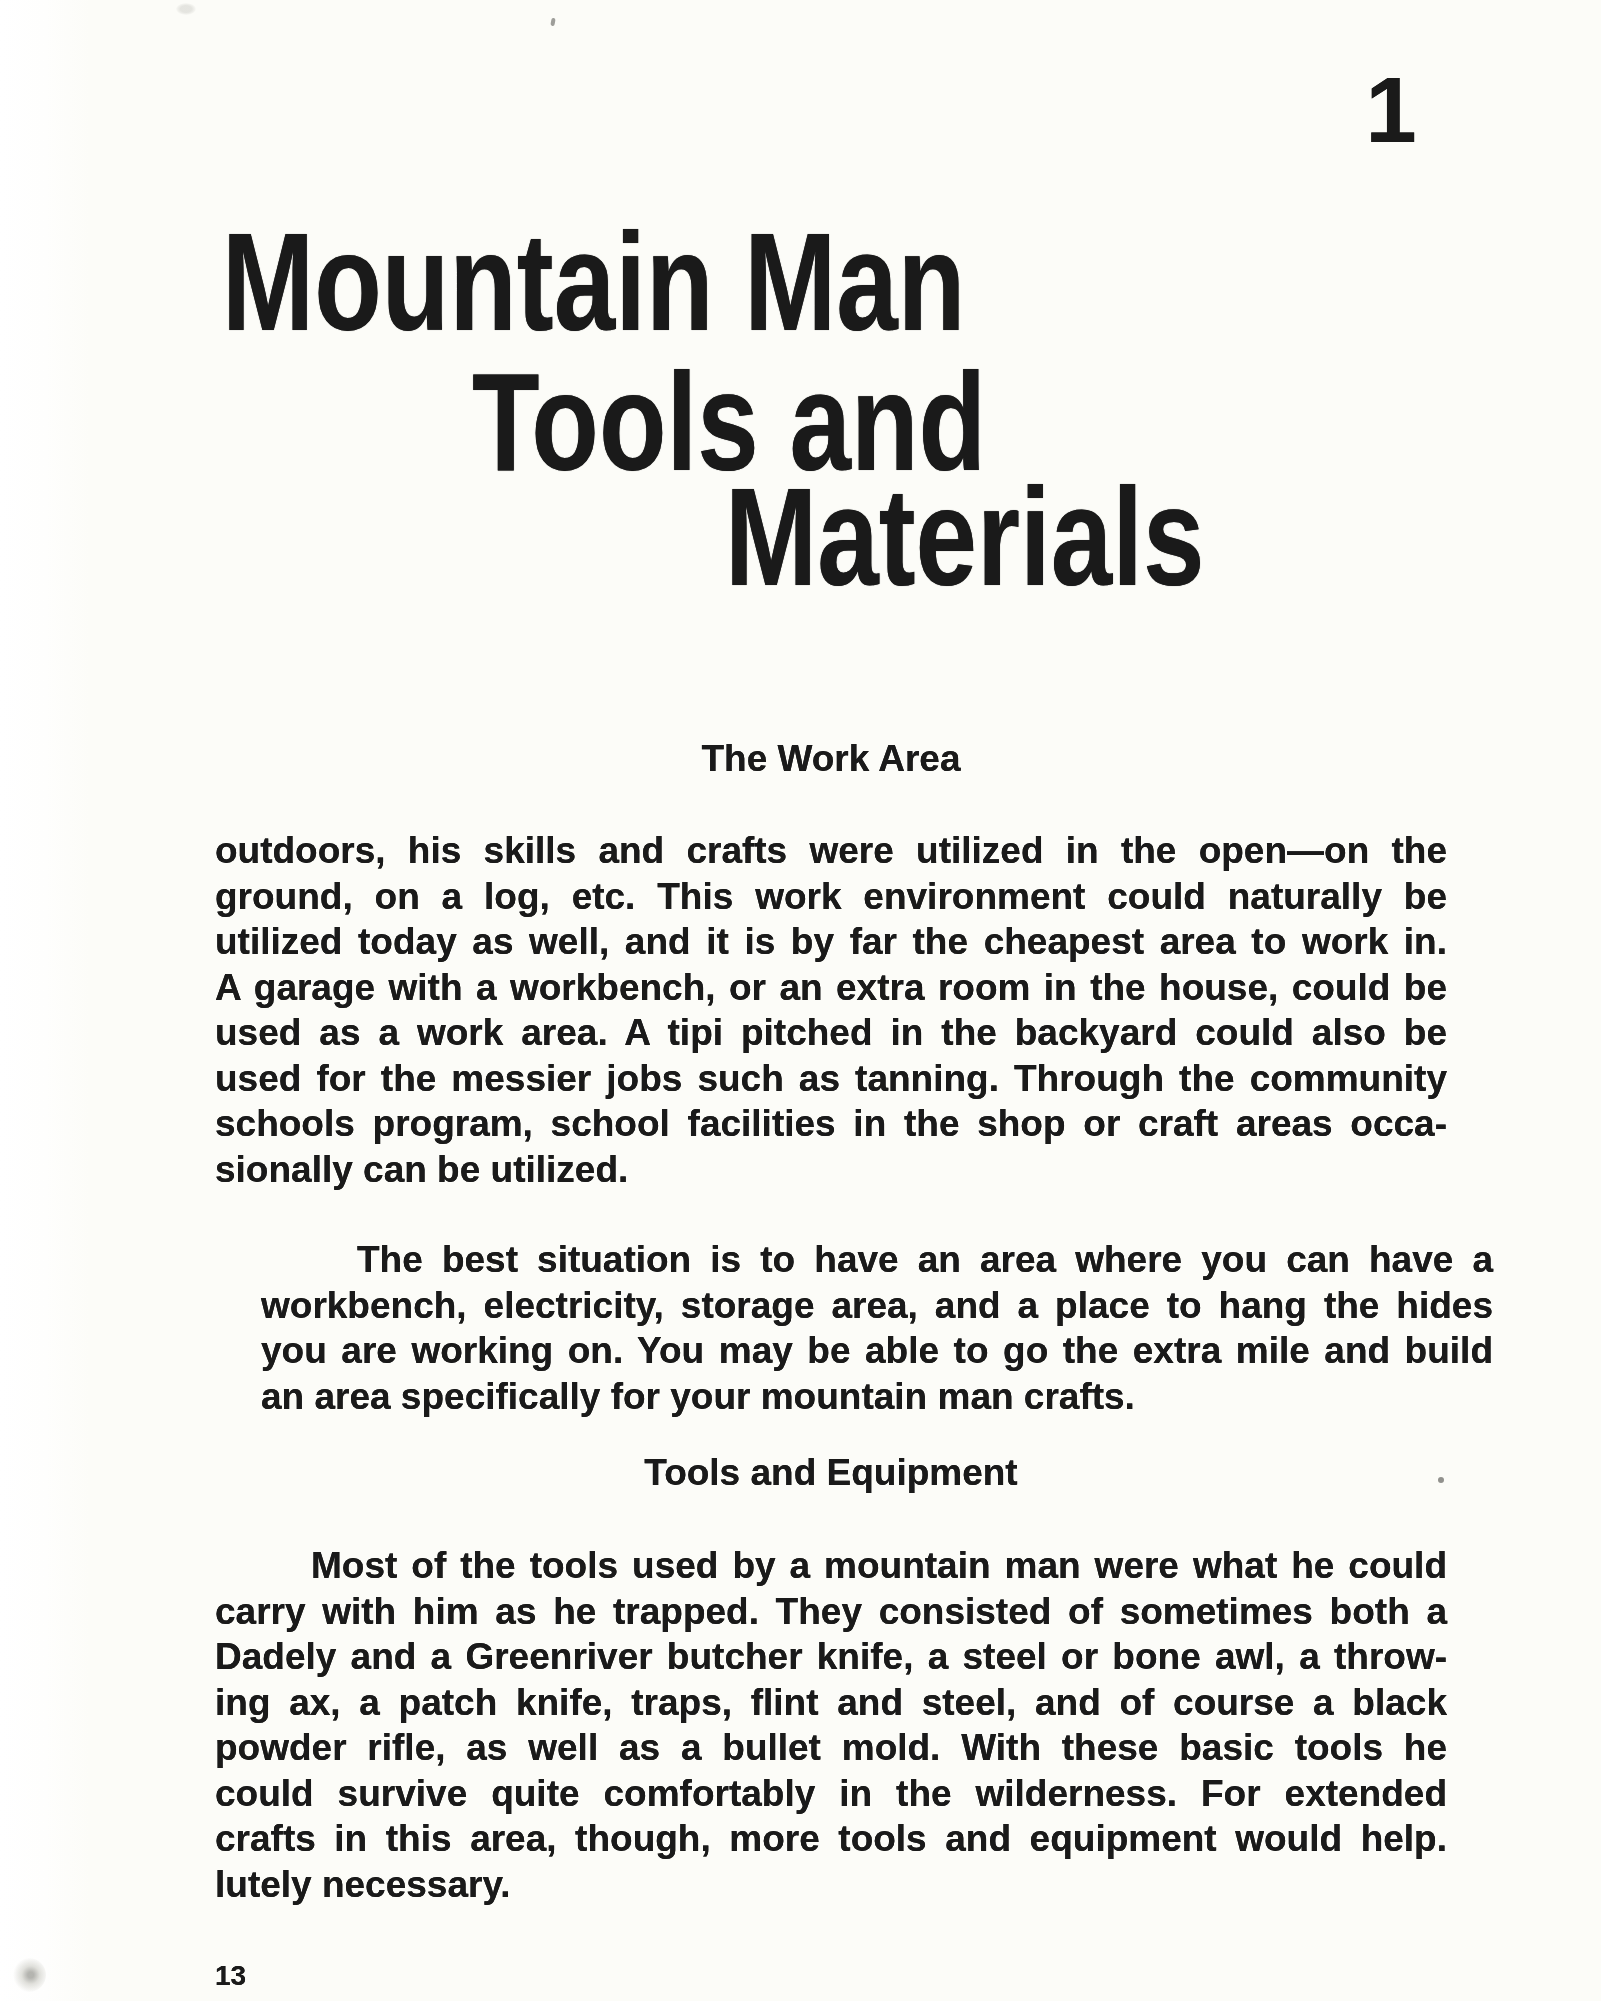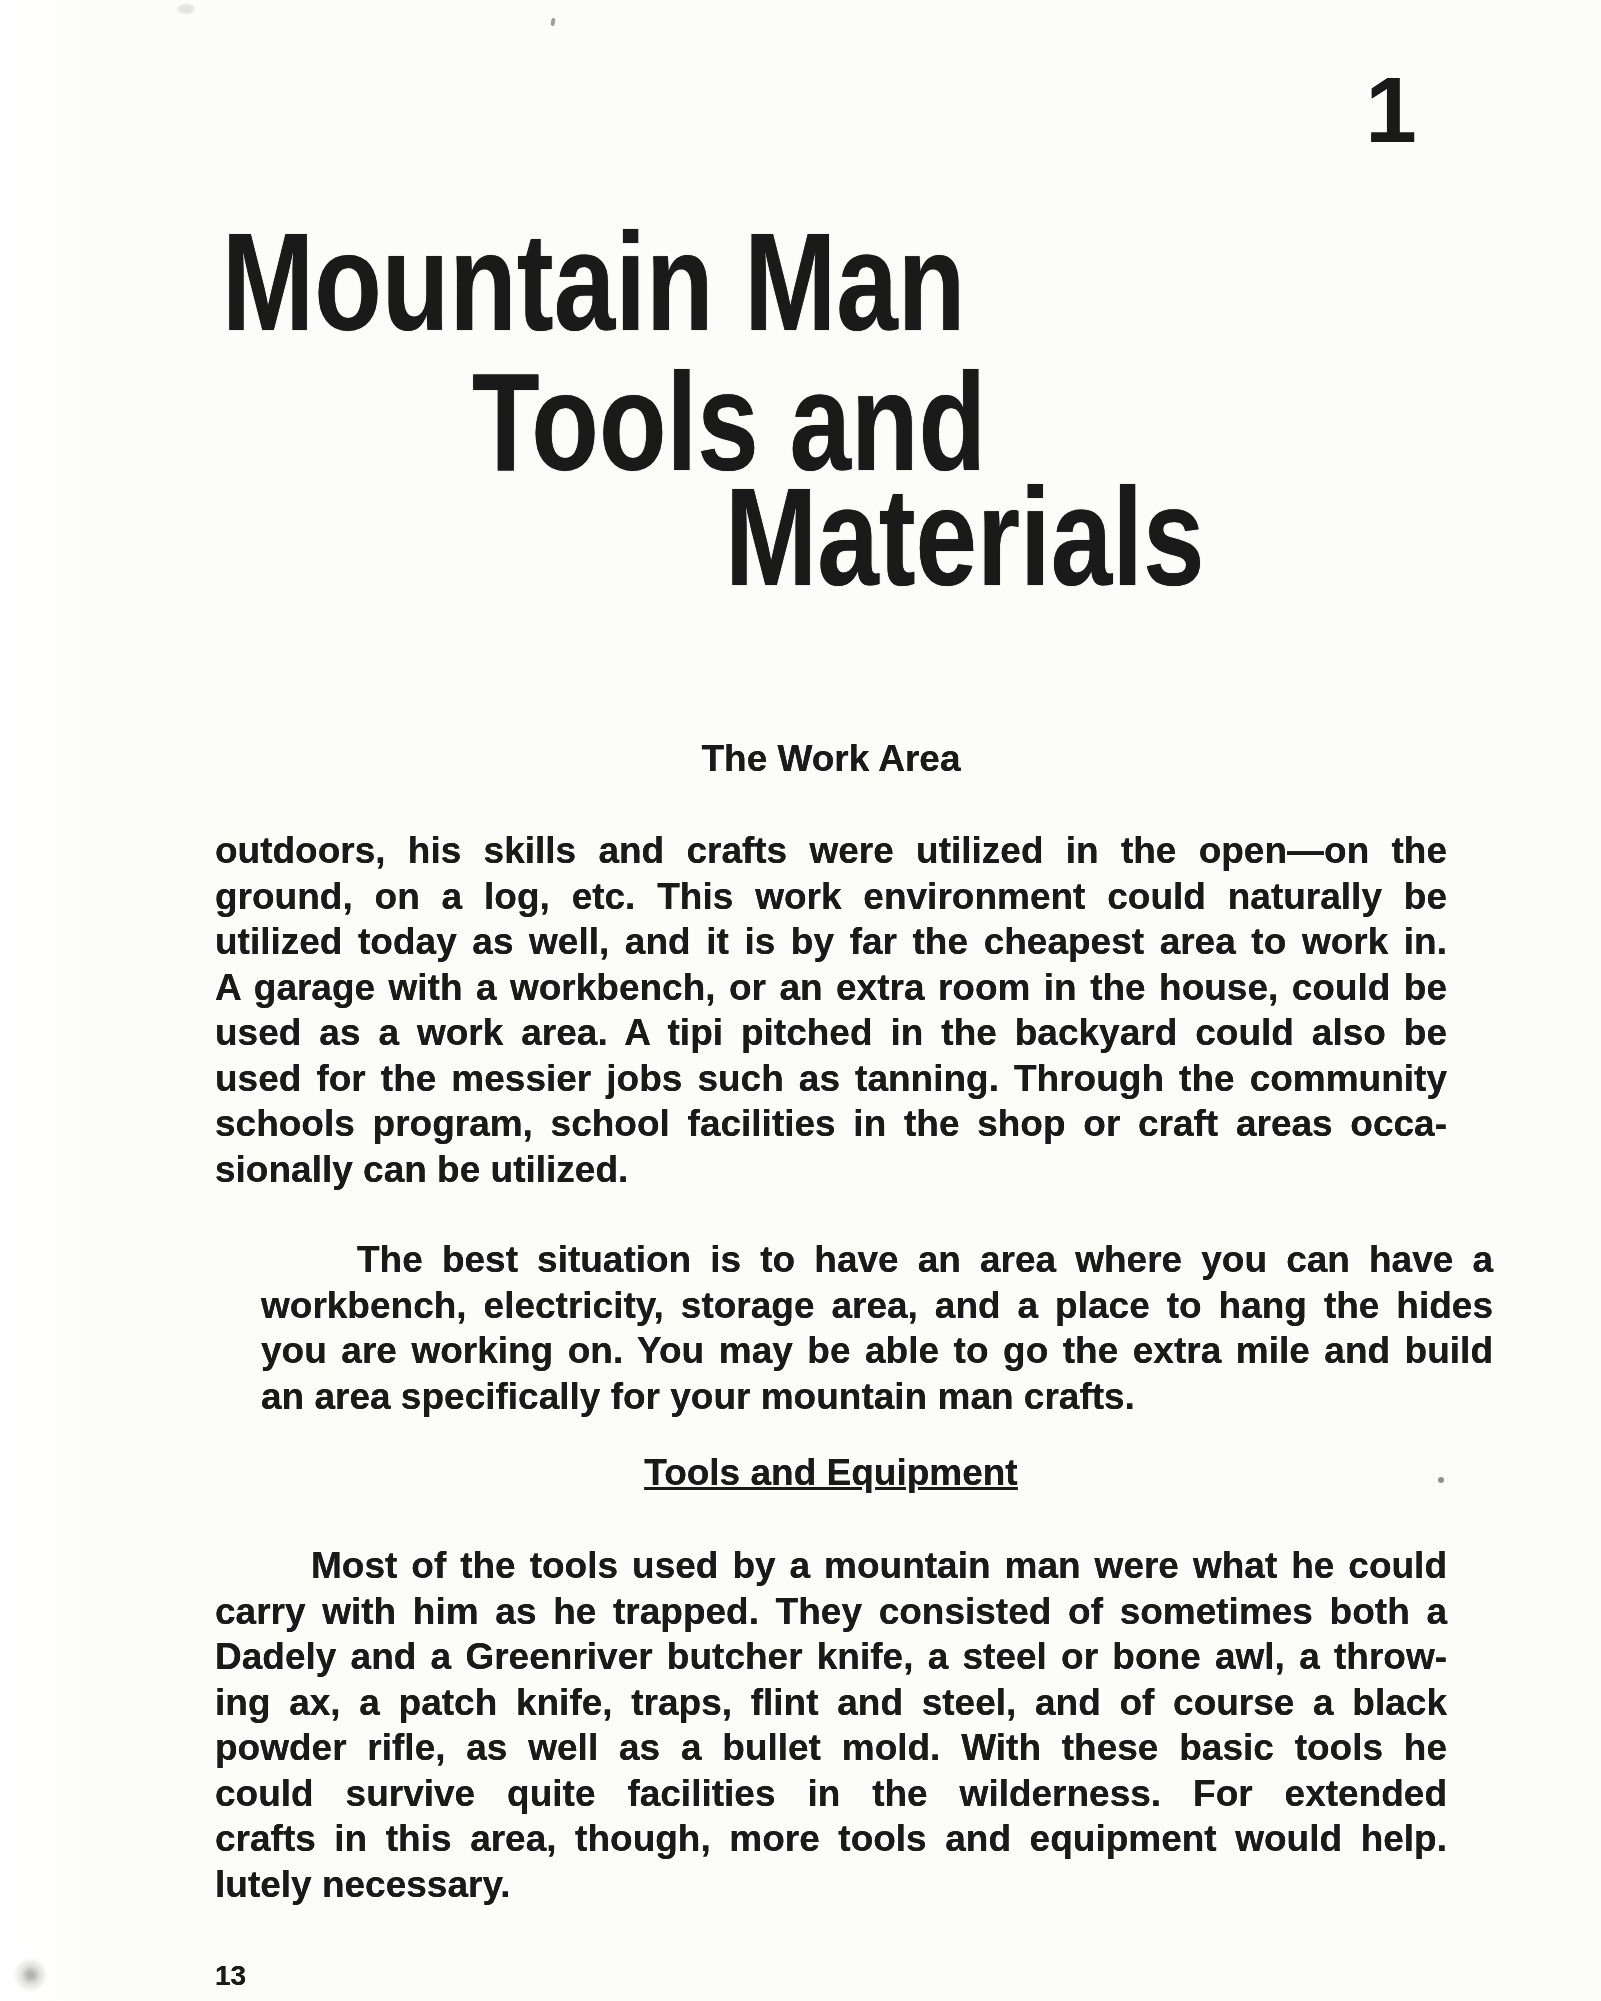--- a/index.html
+++ b/index.html
@@ -30,21 +30,21 @@
   }
   .t0 { left:222px; top:212px; }
   .t1 { left:472px; top:352px; }
   .t2 { left:725px; top:467px; }
   .heading {
     position:absolute; left:215px; width:1232px;
     text-align:center; font-size:37px; line-height:45px;
     text-shadow:0 0 0.5px currentColor;
   }
   .heading-1 { top:736px; }
-  .heading-2 { top:1450px;text-decoration:underline; }
+  .heading-2 { top:1450px; }
   .para {
     position:absolute; left:215px; width:1232px;
     font-size:37px;
     text-shadow:0 0 0.5px currentColor;
   }
   .para-1 { top:828px; }
   .para-2 { top:1237px;margin-left:46px; }
   .para-3 { top:1543px; }
   .pline {
     height:45.5px; line-height:45.5px;
@@ -114,21 +114,21 @@
     </div>
 
   <div class="heading heading-2">Tools and Equipment</div>
 
   <div class="para para-3">
       <div class="pline first">Most of the tools used by a mountain man were what he could</div>
       <div class="pline">carry with him as he trapped. They consisted of sometimes both a</div>
       <div class="pline">Dadely and a Greenriver butcher knife, a steel or bone awl, a throw-</div>
       <div class="pline">ing ax, a patch knife, traps, flint and steel, and of course a black</div>
       <div class="pline">powder rifle, as well as a bullet mold. With these basic tools he</div>
-      <div class="pline">could survive quite facilities in the wilderness. For extended</div>
+      <div class="pline">could survive quite comfortably in the wilderness. For extended</div>
       <div class="pline">crafts in this area, though, more tools and equipment would help.</div>
       <div class="pline last">lutely necessary.</div>
     </div>
 
   <div class="page-num">13</div>
 
   <span class="speck-apostrophe"></span>
   <span class="speck-dot"></span>
   <span class="smudge-bottom-left"></span>
   <span class="smudge-top-right"></span>

